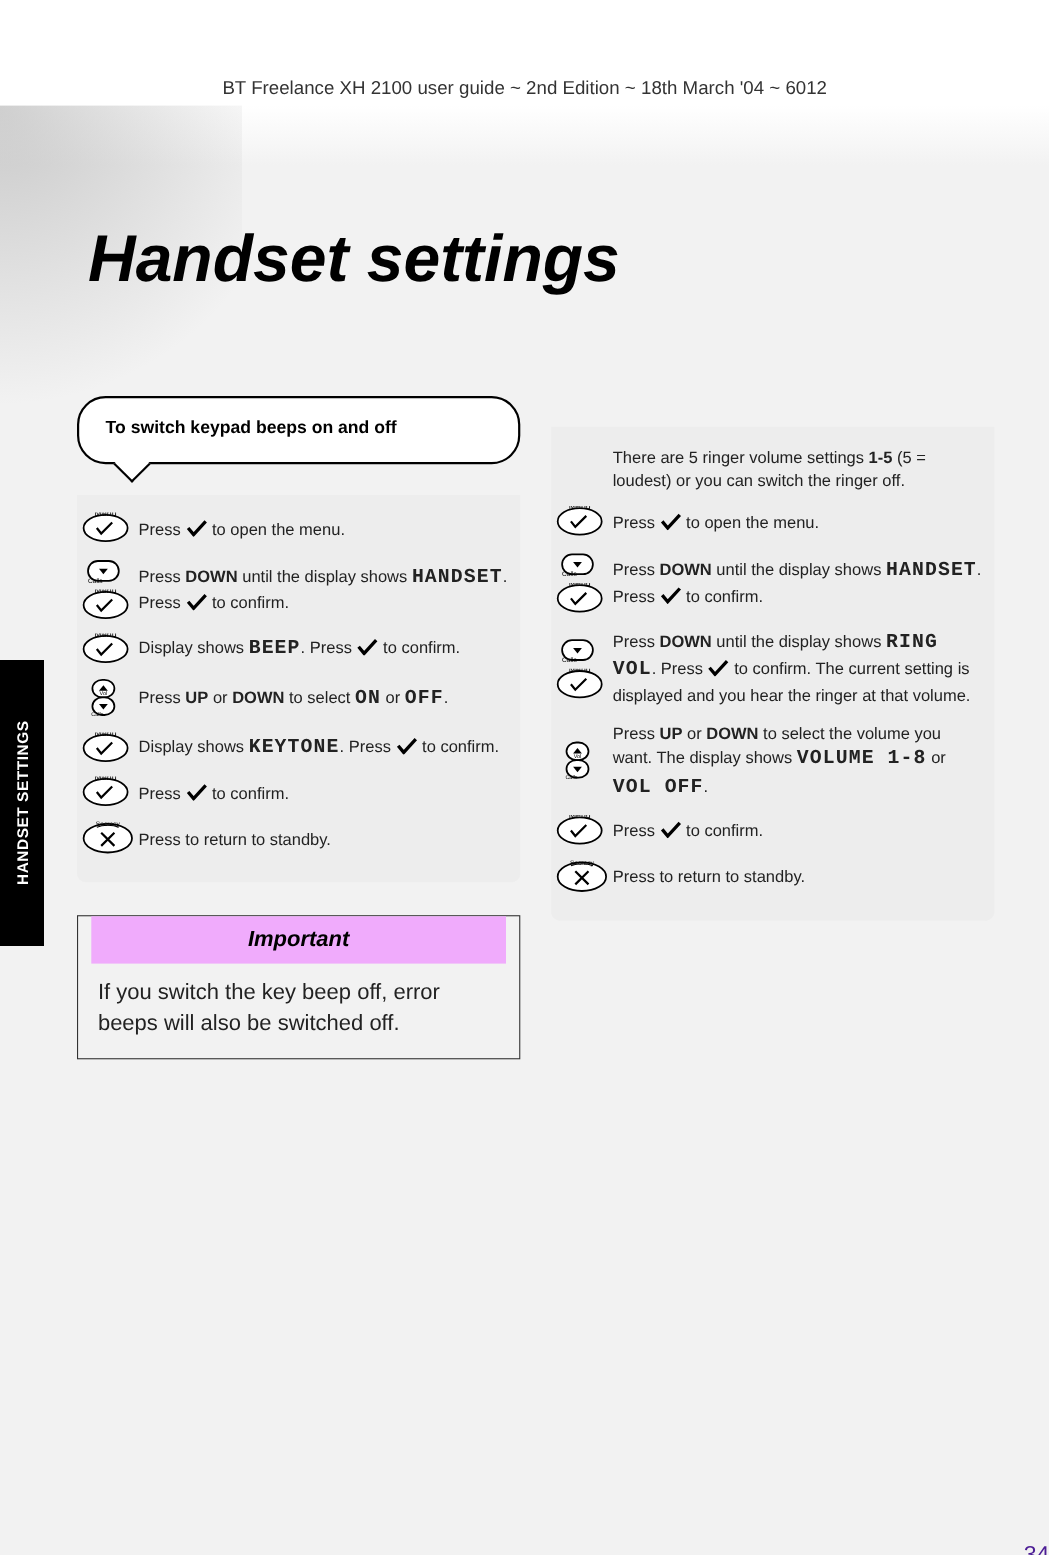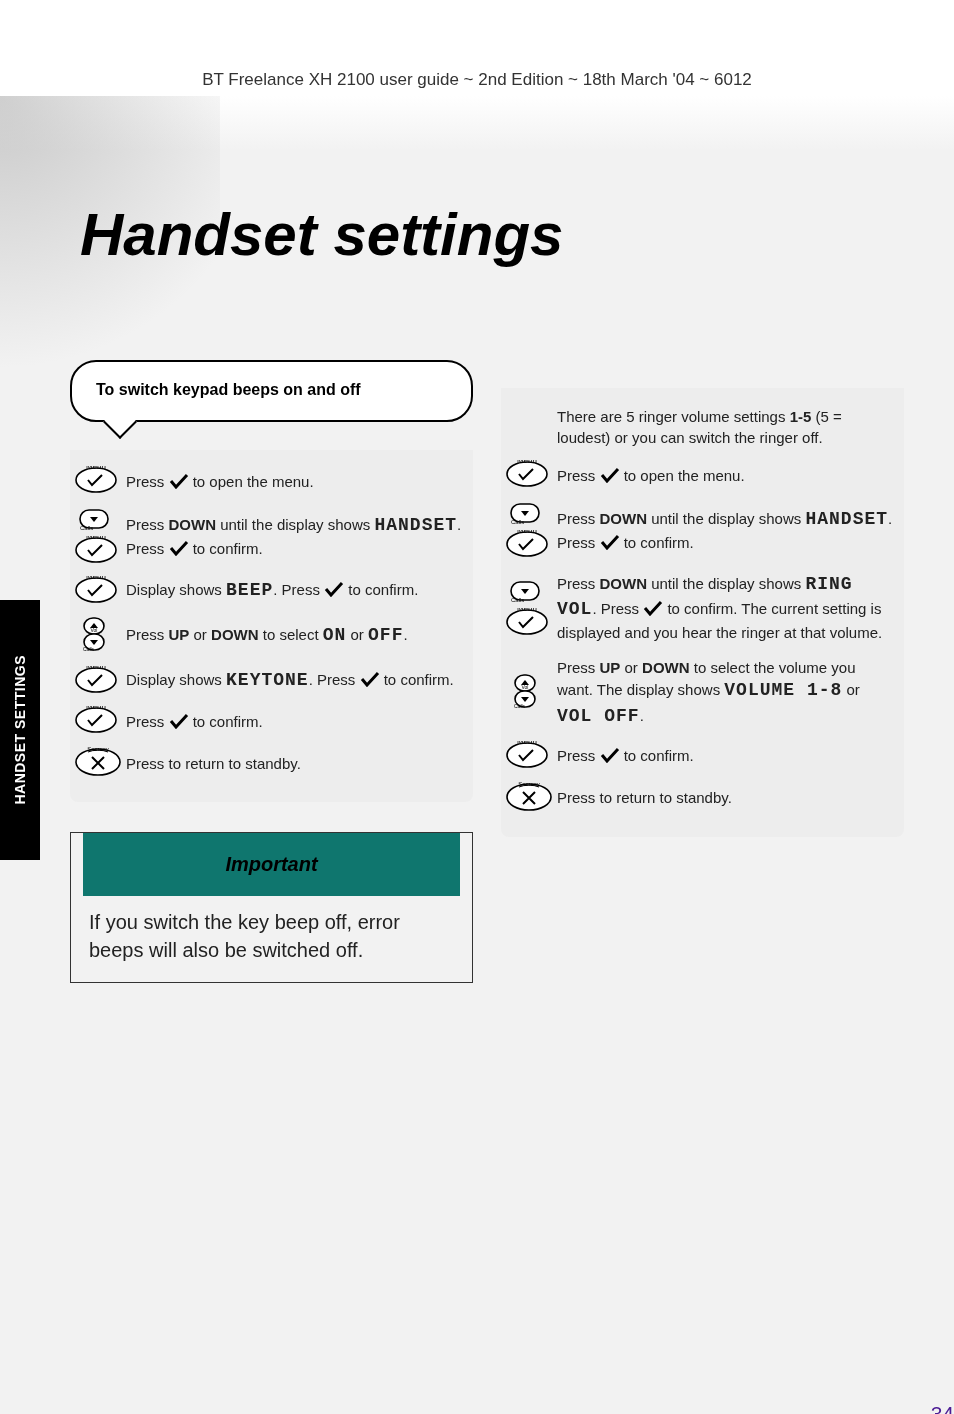--- a/index.html
+++ b/index.html
@@ -57,21 +57,21 @@
   .text.body { font-size:15px; }
   .lcd { font-family: "Courier New", monospace; letter-spacing:1px; font-size:18px;font-weight:bold; }
   .bold { font-weight:bold; }
   .check-inline { display:inline-block; vertical-align:-2px; }
   .icon-btn { display:inline-block; }
   svg { display:block; }
   .note-box {
     border:1px solid #333; margin-top:30px; padding:0 0 18px 0;
   }
   .note-title-wrap {
-    background:#0f766e; text-align:center; padding:20px 0; margin:0 12px 12px 12px;
+    background:#f0abfc; text-align:center; padding:10px 0; margin:0 12px 12px 12px;
   }
   .note-title { font-size:20px; font-weight:bold; font-style:italic; }
   .note-body { padding:0 18px; font-size:20px; color:#222; line-height:1.4; }
   .page-num {
     position:absolute; bottom:28px; left:0; width:100%; text-align:right;
     font-size:21px; color:#4c1d95;
   }
 </style>
 </head>
 <body>

